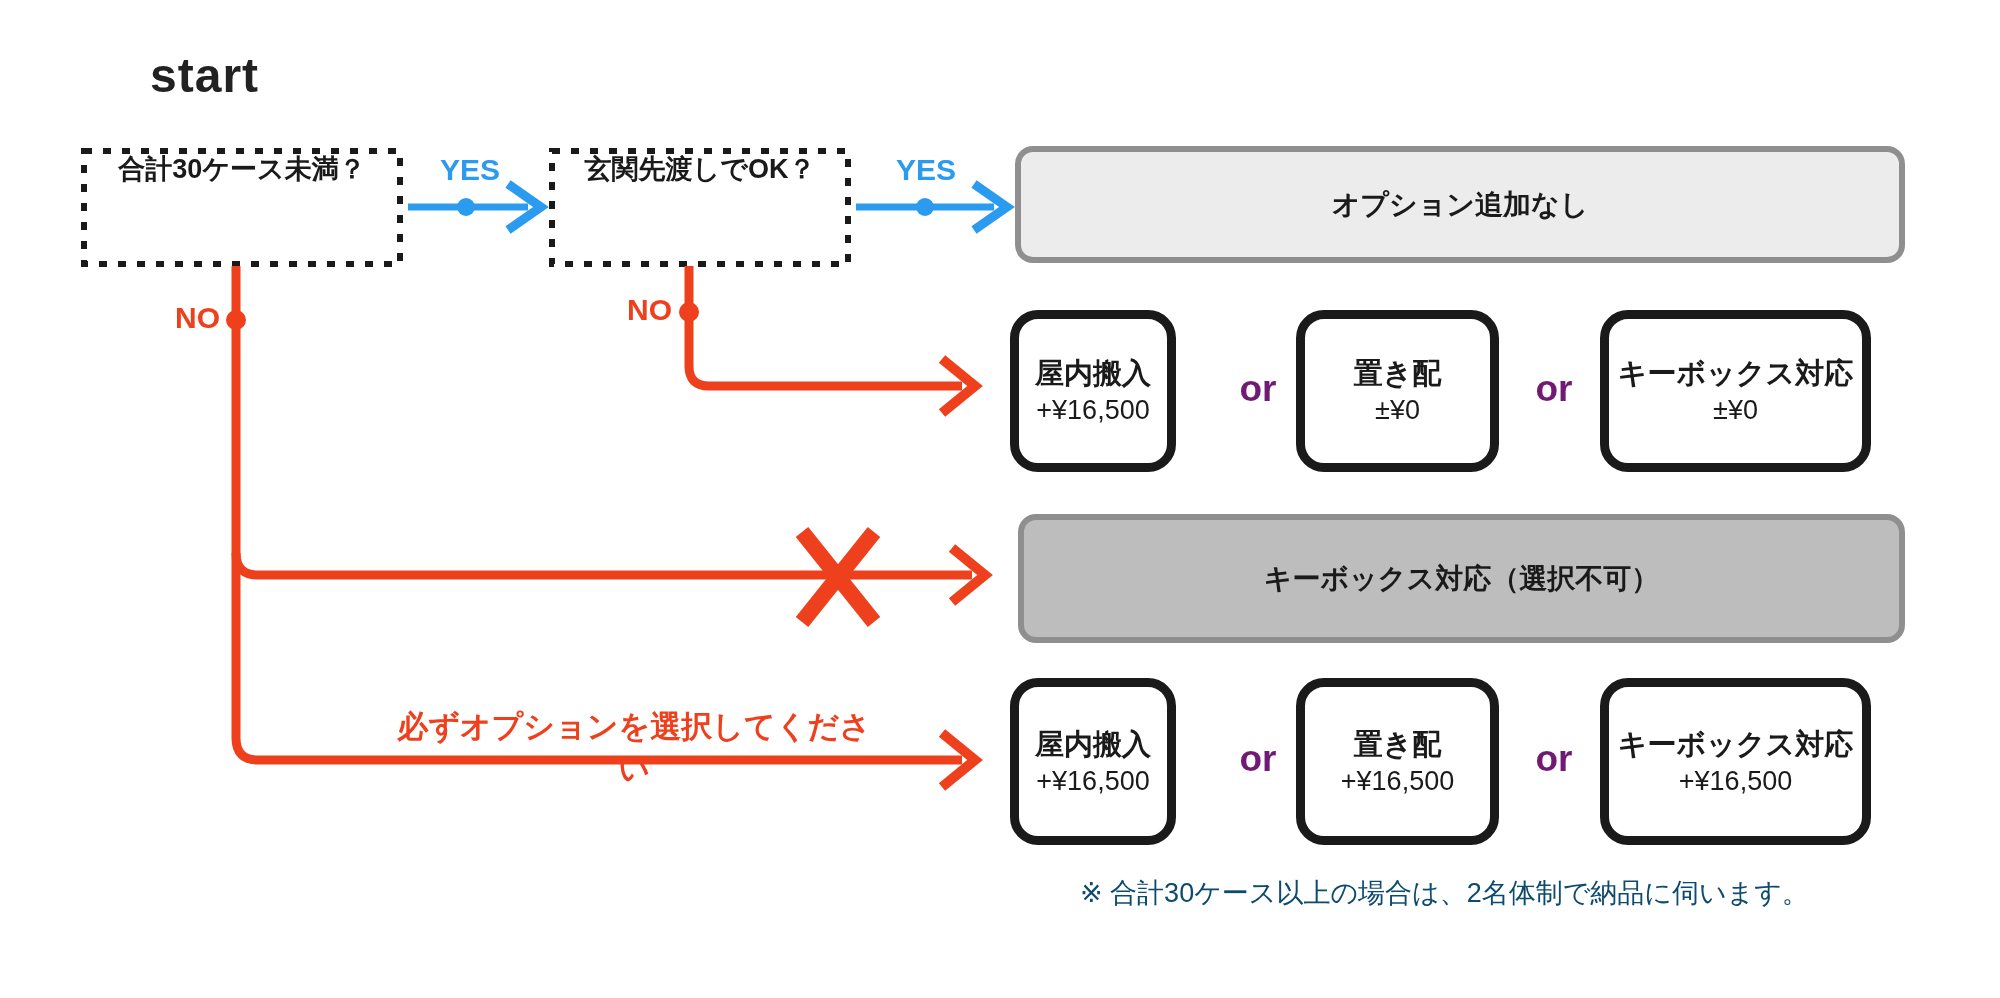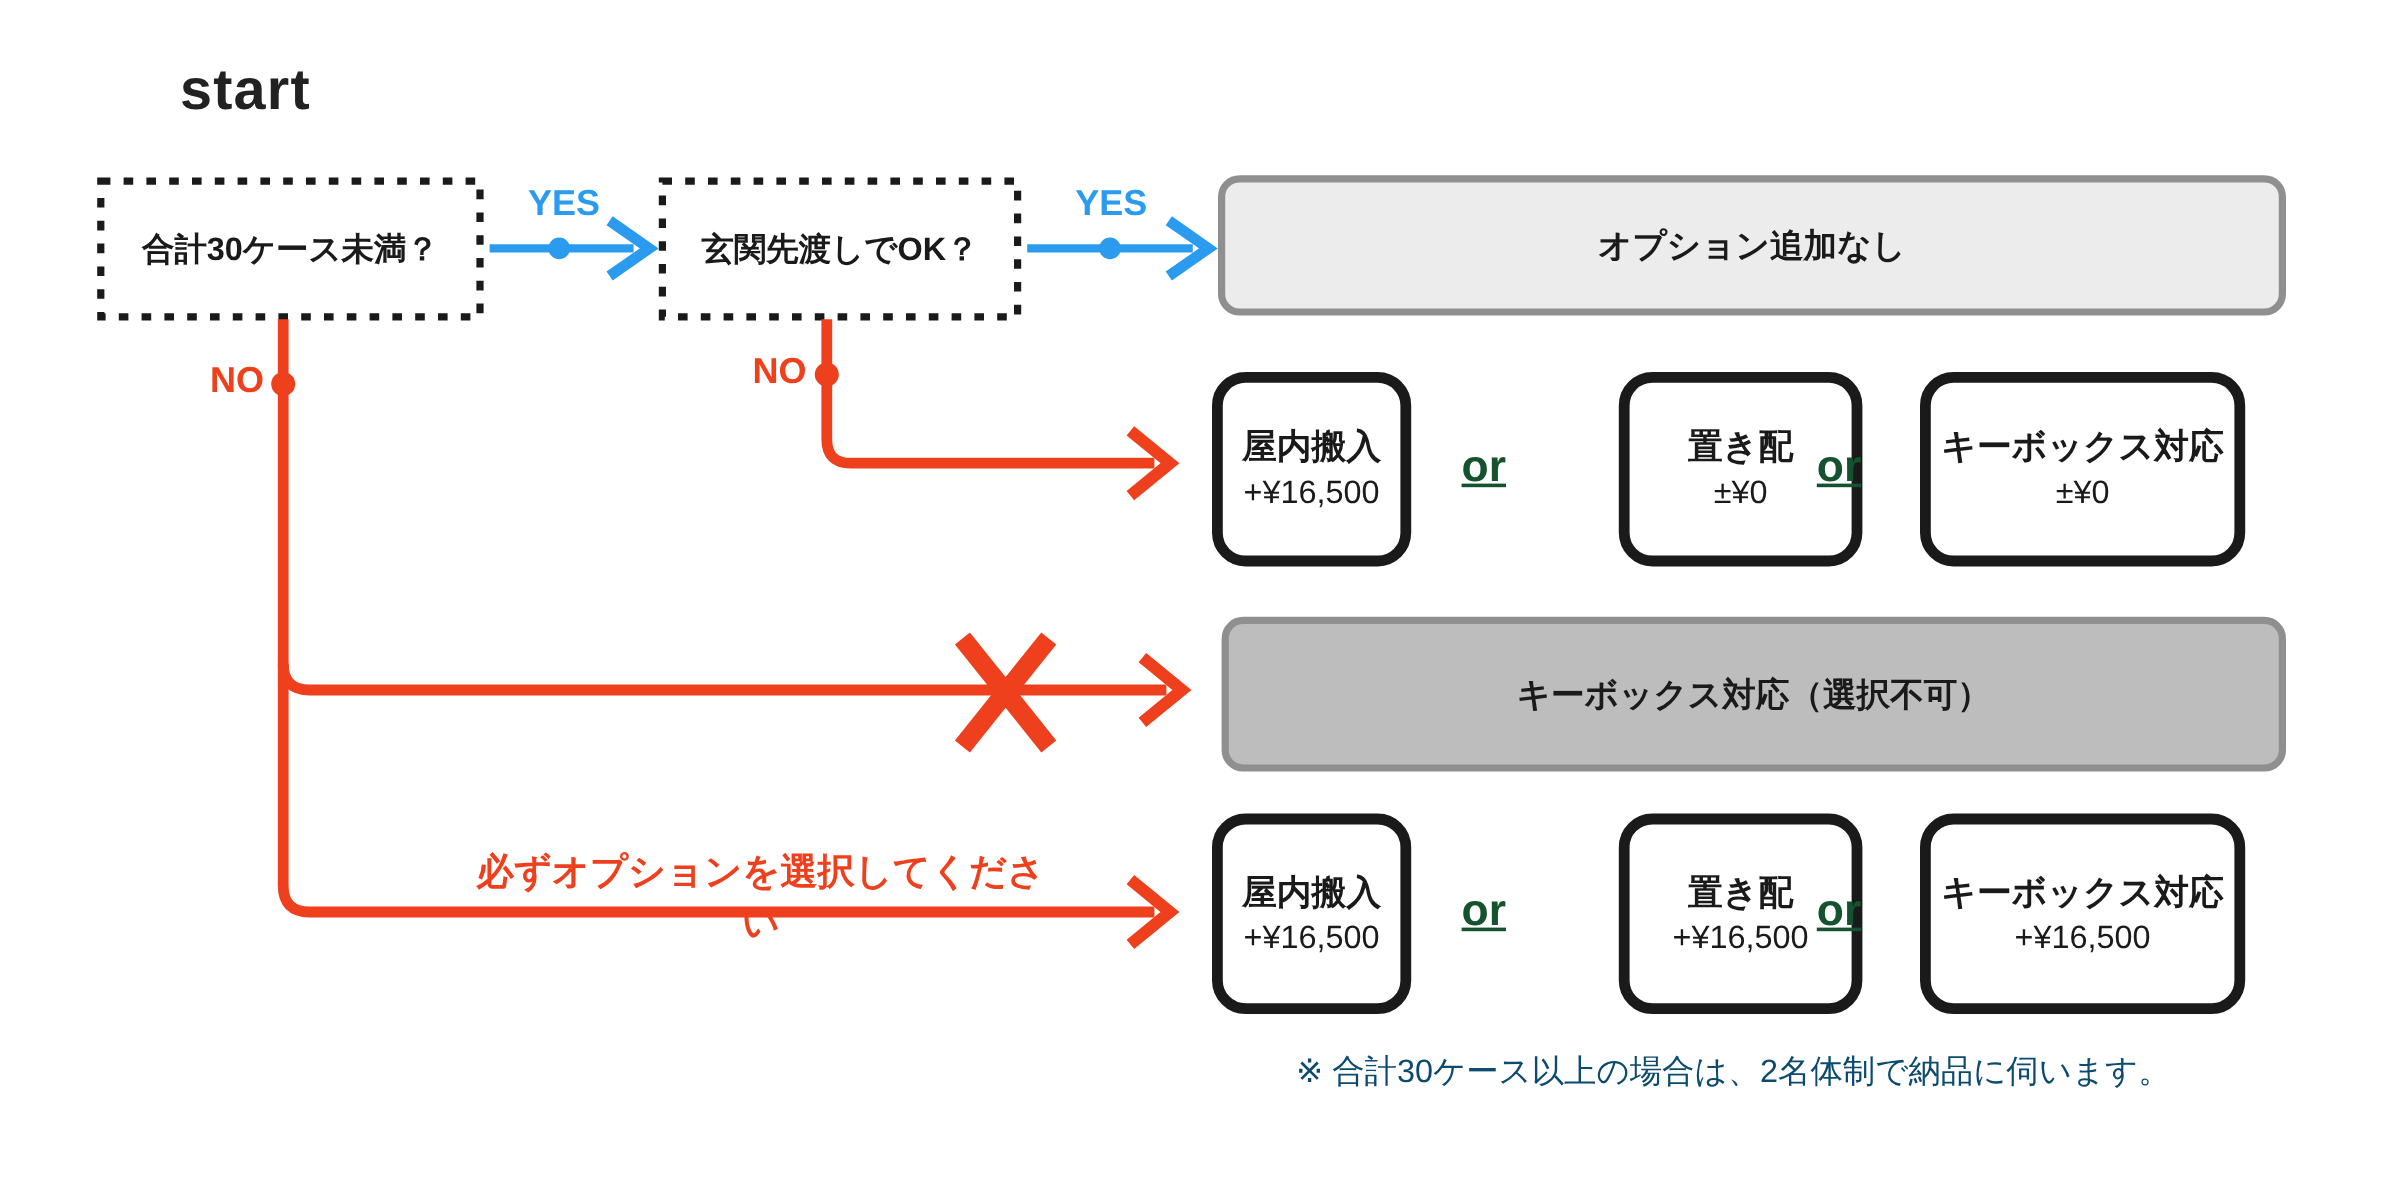--- a/index.html
+++ b/index.html
@@ -14,21 +14,21 @@
   .abs{position:absolute;}
   #flow-svg{position:absolute;left:0;top:0;z-index:1;}
   .txt-layer{z-index:2;}
 
   .page-title{
     left:150px;top:48px;
     font-size:48px;font-weight:800;color:#222222;
     letter-spacing:1px;
   }
   .q-box{
-    display:flex;align-items:center;justify-content:center;
+    display:flex;align-items:flex-start;justify-content:center;
     font-size:27px;font-weight:700;color:#1a1a1a;
     text-align:center;
   }
   .q1{left:84px;top:151px;width:316px;height:113px;}
   .q2{left:552px;top:151px;width:296px;height:113px;}
 
   .edge-label{font-size:30px;font-weight:800;}
   .yes{color:#2b9bf0;text-align:center;width:120px;}
   .yes1{left:410px;top:153px;}
   .yes2{left:866px;top:153px;}
@@ -48,26 +48,26 @@
   .opt-box{
     display:flex;flex-direction:column;align-items:center;justify-content:center;
     background:#ffffff;border:9px solid #1a1a1a;border-radius:28px;
     box-sizing:border-box;text-align:center;
   }
   .opt-title{font-size:29px;font-weight:800;line-height:38px;}
   .opt-price{font-size:27px;font-weight:400;line-height:36px;}
   .r1{top:310px;height:162px;}
   .r2{top:678px;height:167px;}
   .c1{left:1010px;width:166px;}
-  .c2{left:1349px;width:203px;}
+  .c2{left:1296px;width:203px;}
   .c3{left:1600px;width:271px;}
 
   .or-label{
-    width:80px;
-    font-size:37px;font-weight:800;color:#14532d;text-decoration:underline;
+    width:80px;text-align:center;
+    font-size:37px;font-weight:800;color:#701a75;
   }
   .or-r1{top:368px;}
   .or-r2{top:738px;}
   .or-c1{left:1218px;}
   .or-c2{left:1514px;}
 
   .instruction{
     left:384px;top:706px;width:500px;
     text-align:center;font-size:31px;font-weight:800;color:#ef401d;
   }

